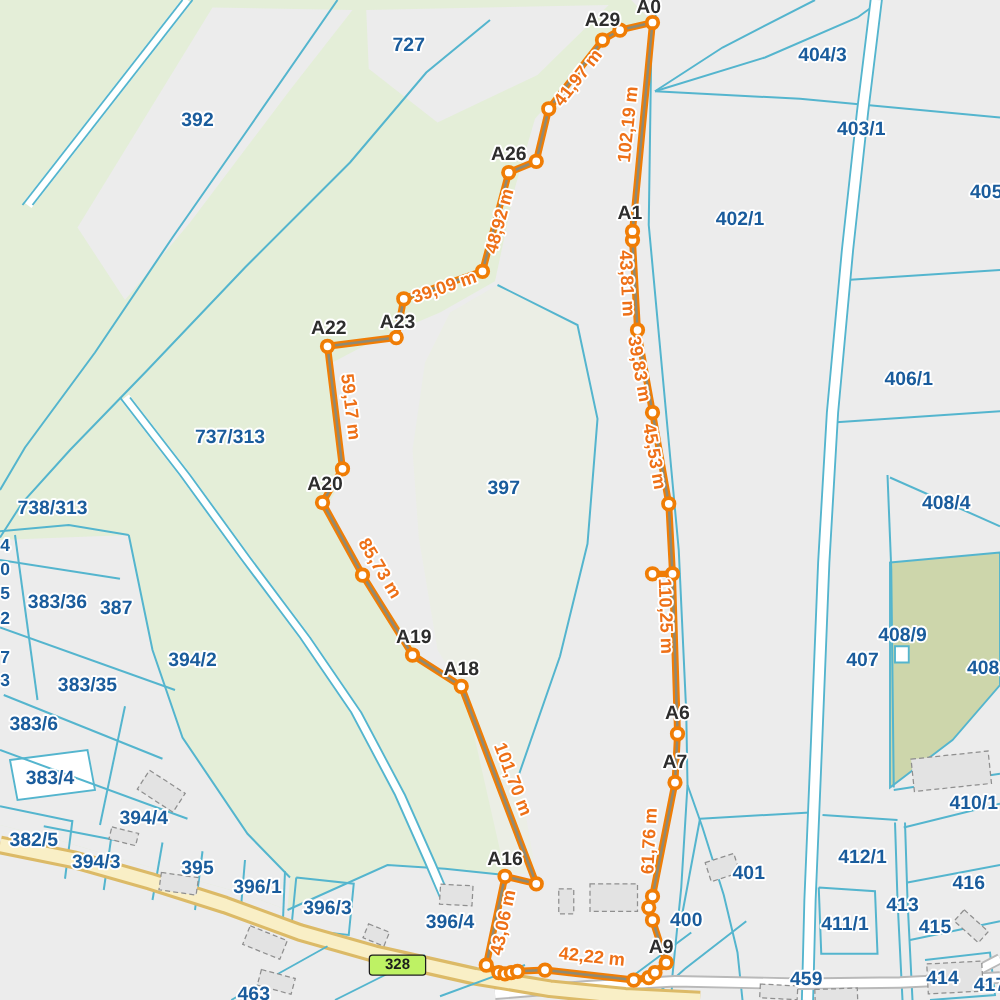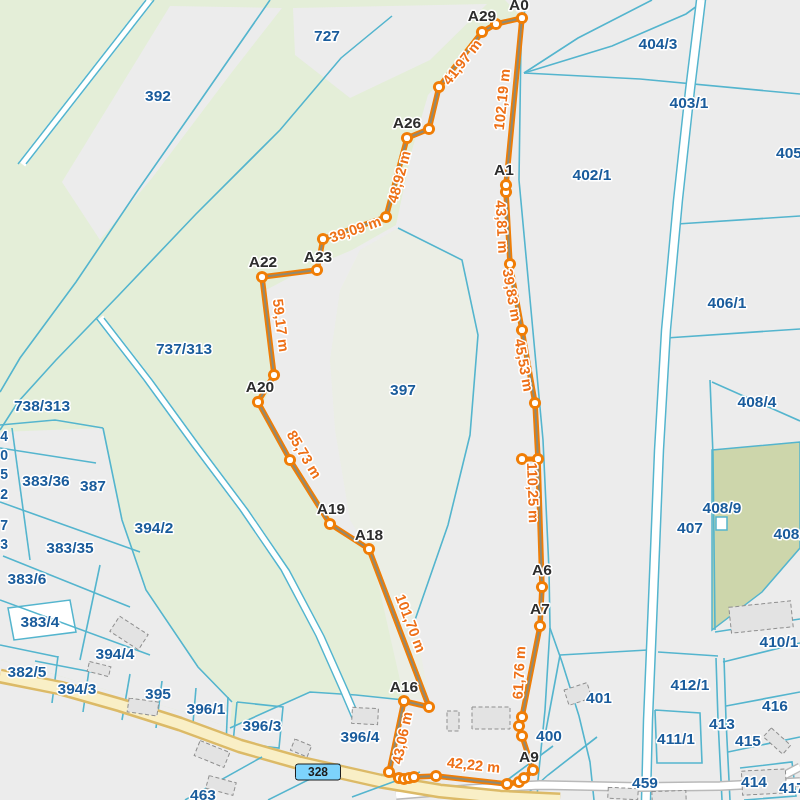--- a/index.html
+++ b/index.html
@@ -4,21 +4,21 @@
 <style>
   html,body{margin:0;padding:0;background:#ececec;}
   #stage{position:relative;width:800px;height:800px;overflow:hidden;background:#ececec;
          font-family:"Liberation Sans",sans-serif;}
   #map-svg{position:absolute;left:0;top:0;}
   text{paint-order:stroke fill;stroke:#ffffff;stroke-width:3px;stroke-linejoin:round;}
   .plabel{fill:#1a5c9c;font:700 15.5px "Liberation Sans",sans-serif;text-anchor:middle;}
   .frag{fill:#1a5c9c;font:700 14px "Liberation Sans",sans-serif;text-anchor:end;}
   .vlabel{fill:#2d2d2d;font:700 15.5px "Liberation Sans",sans-serif;text-anchor:middle;}
   .dlabel{fill:#ee7017;font:700 14.5px "Liberation Sans",sans-serif;text-anchor:middle;}
-  #road-badge{position:absolute;transform:translate(-50%,-50%);background:#7dd3fc;
+  #road-badge{position:absolute;transform:translate(-50%,-50%);background:#bef264;
       border:1.6px solid #1c1c1c;border-radius:3px;padding:0 12px;font:700 12px "Liberation Sans",sans-serif;
       color:#1c1c1c;line-height:15px;}
 </style>
 </head>
 <body>
 
 <div id="stage">
   <svg id="map-svg" width="800" height="800" viewBox="0 0 800 800">
       <polygon points="0,0 505,0 522,18 490,30 455,64 428,95 412,150 396,225 352,250 300,272 266,290 276,378 262,405 292,462 337,525 372,556 425,690 404,700 356,695 310,692 230,728 195,715 100,688 40,670 0,660" fill="#e4eed8" stroke="none" stroke-width="1.5"></polygon>
       <polygon points="62,182 170,6 282,8 232,72 152,178 100,240" fill="#ececec" stroke="none" stroke-width="1.5"></polygon>

